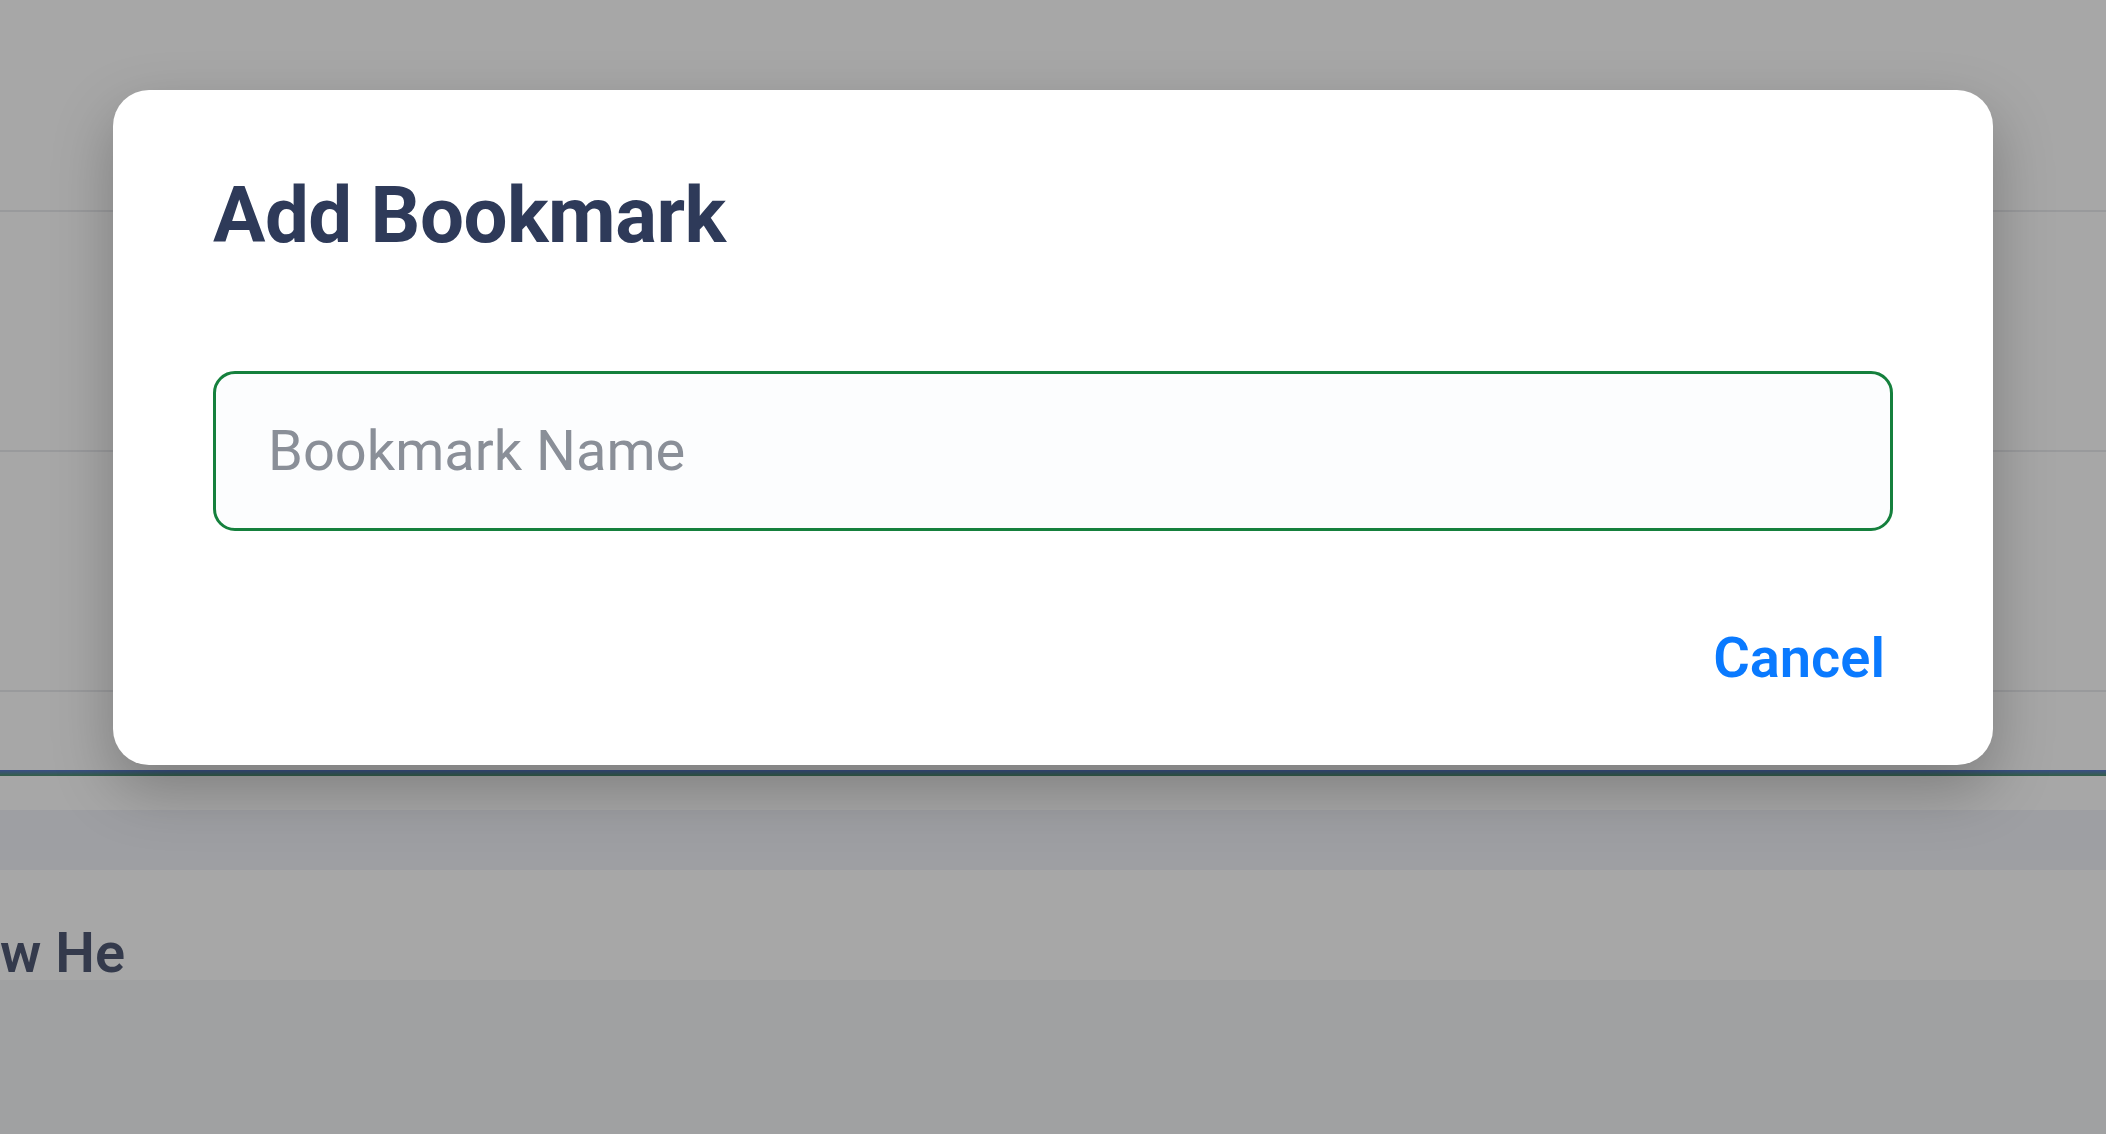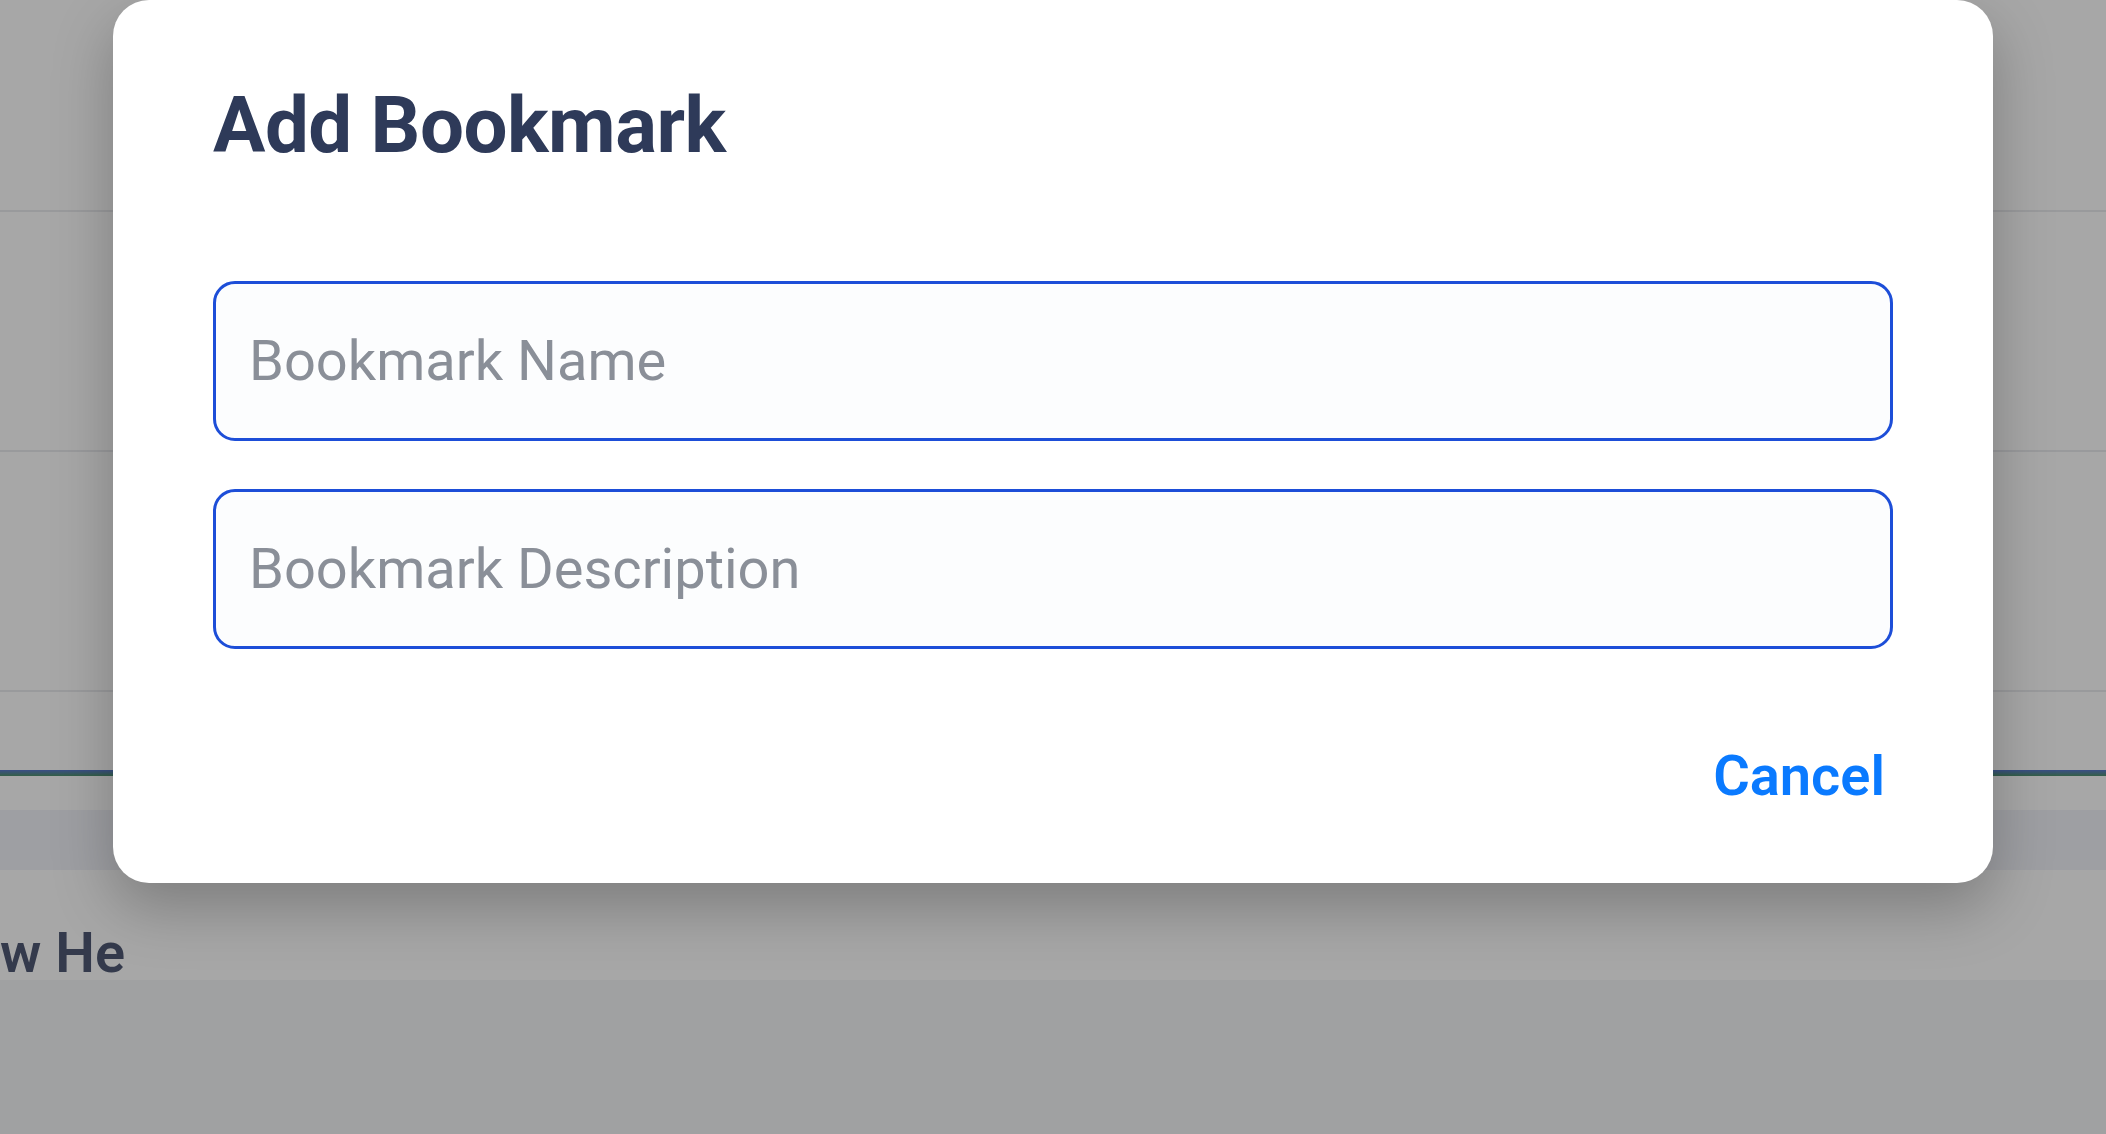--- a/index.html
+++ b/index.html
@@ -65,44 +65,45 @@
     .overlay {
       position: absolute;
       inset: 0;
       background: rgba(60, 60, 60, 0.45);
       display: flex;
       align-items: flex-start;
       justify-content: center;
     }
 
     .modal {
+      margin-top: 90px;
       width: 1880px;
       background: #ffffff;
       border-radius: 36px;
       box-shadow: 0 24px 60px rgba(0,0,0,0.25);
       padding: 80px 100px 70px 100px;
       display: flex;
       flex-direction: column;
     }
 
     .modal-title {
       font-size: 78px;
       font-weight: 700;
       color: #2e3a59;
       letter-spacing: -0.5px;
       margin-bottom: 110px;
     }
 
     .input-field {
       width: 100%;
       height: 160px;
-      border: 3px solid #1d4ed8;
+      border: 3px solid #15803d;
       border-radius: 22px;
       background: rgba(250, 251, 254, 0.5);
-      padding: 0 33px;
+      padding: 0 52px;
       font-size: 56px;
       color: #374151;
       outline: none;
       font-family: inherit;
     }
 
     .input-field::placeholder {
       color: #8a8f98;
       font-weight: 400;
     }
@@ -141,19 +142,18 @@
   <div class="bg-text">w He</div>
   <div class="bg-bottom"></div>
 </div>
 
 <div class="overlay">
   <div class="modal">
     <h1 class="modal-title">Add Bookmark</h1>
 
     <input type="text" class="input-field" placeholder="Bookmark Name" style="">
 
-    <input type="text" class="input-field" placeholder="Bookmark Description" style="">
 
     <div class="modal-actions">
       <button class="btn-text">Cancel</button>
     </div>
   </div>
 </div>
 
 </body></html>

